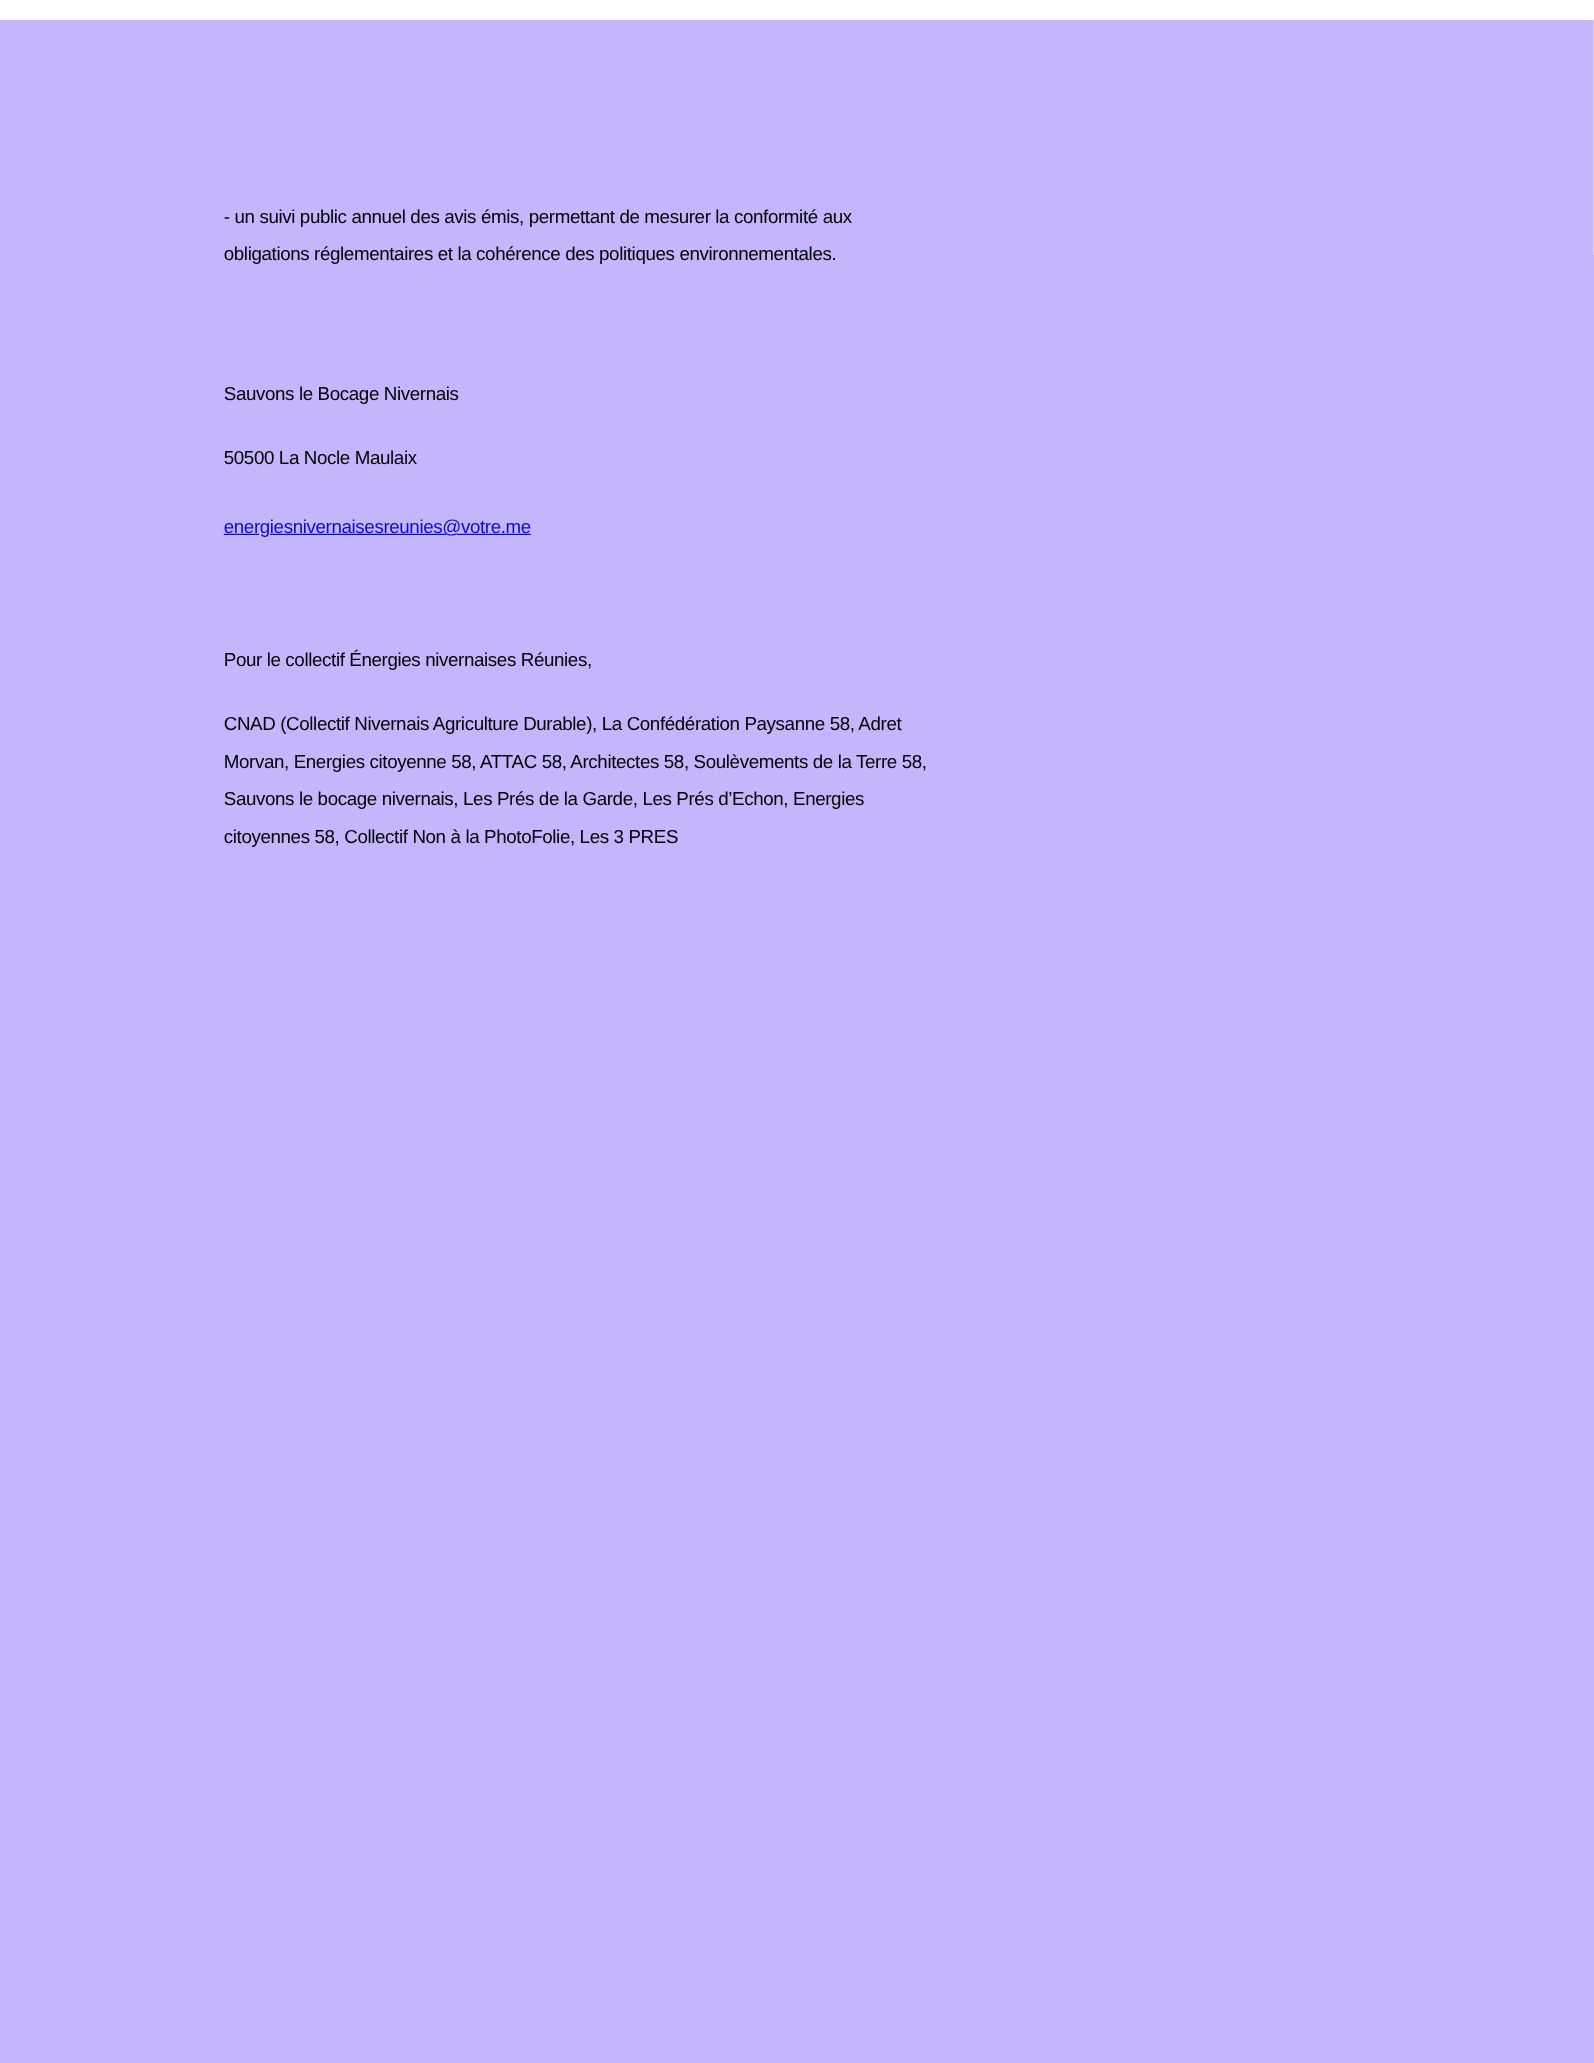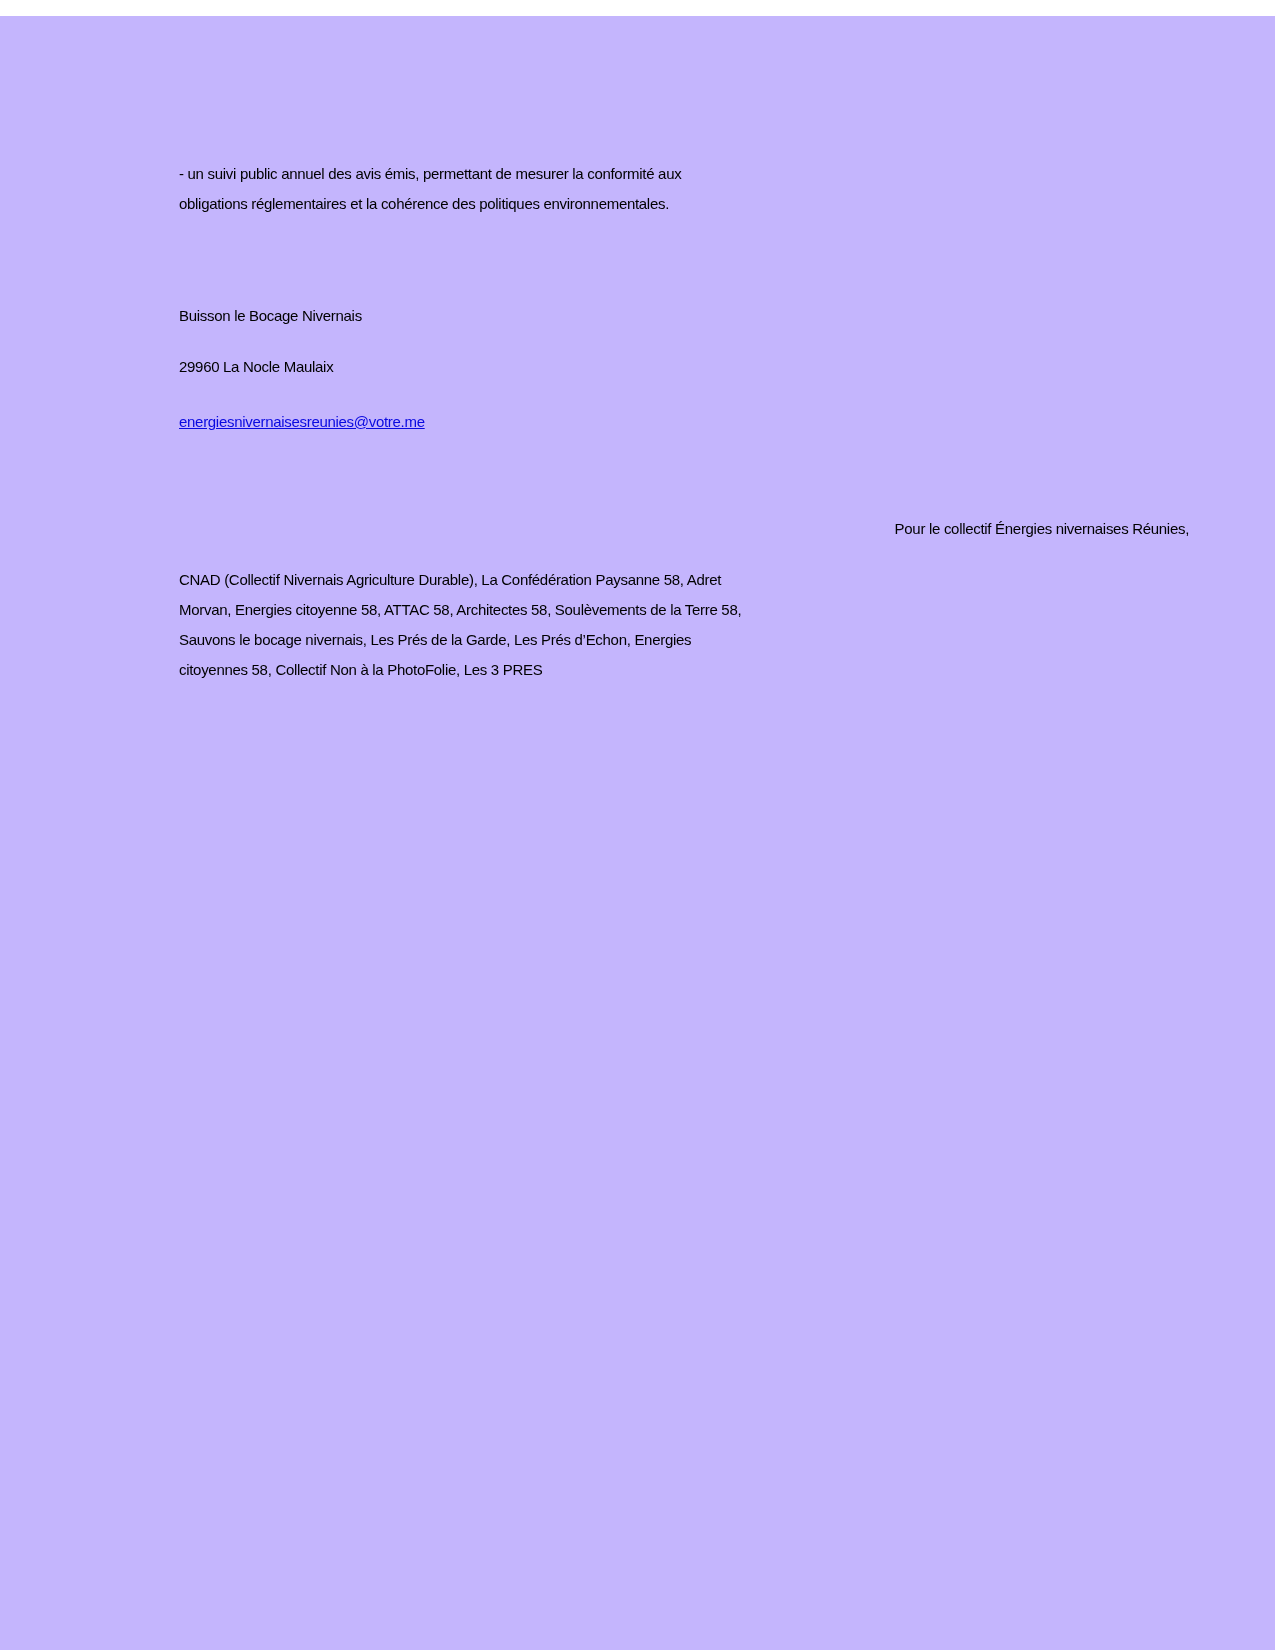--- a/index.html
+++ b/index.html
@@ -30,41 +30,41 @@
     margin: 0;
     white-space: pre-line;
   }
   .para-1 { margin-bottom: 82px; }
   .para-2 { margin-bottom: 127px; }
   .sig-line { margin: 0; white-space: pre-line; }
   .sig-org      { margin-bottom: 21px; }
   .sig-addr1    { margin-bottom: 22px; }
   .sig-addr2    { margin-bottom: 25px; }
   .sig-email-p  { margin-bottom: 77px; }
-  .collective-intro { margin-bottom: 21px; text-align: right; }
+  .collective-intro { margin-bottom: 21px; }
   .email-link {
     color: #0a0ae0;
     text-decoration: underline;
     cursor: pointer;
   }
 </style>
 </head>
 <body>
 
 <div class="page">
   <div class="content">
 
     <p class="para para-1">- un suivi public annuel des avis émis, permettant de mesurer la conformité aux
 obligations réglementaires et la cohérence des politiques environnementales.</p>
 
 
-    <p class="sig-line sig-org">Buisson le Bocage Nivernais</p>
+    <p class="sig-line sig-org">Sauvons le Bocage Nivernais</p>
 
 
-    <p class="sig-line sig-addr2">29960 La Nocle Maulaix</p>
+    <p class="sig-line sig-addr2">50500 La Nocle Maulaix</p>
 
     <p class="sig-line sig-email-p"><a class="email-link">energiesnivernaisesreunies@votre.me</a></p>
 
     <p class="para collective-intro">Pour le collectif Énergies nivernaises Réunies,</p>
 
     <p class="para">CNAD (Collectif Nivernais Agriculture Durable), La Confédération Paysanne 58, Adret
 Morvan, Energies citoyenne 58, ATTAC 58, Architectes 58, Soulèvements de la Terre 58,
 Sauvons le bocage nivernais, Les Prés de la Garde, Les Prés d’Echon, Energies
 citoyennes 58, Collectif Non à la PhotoFolie, Les 3 PRES</p>
 

